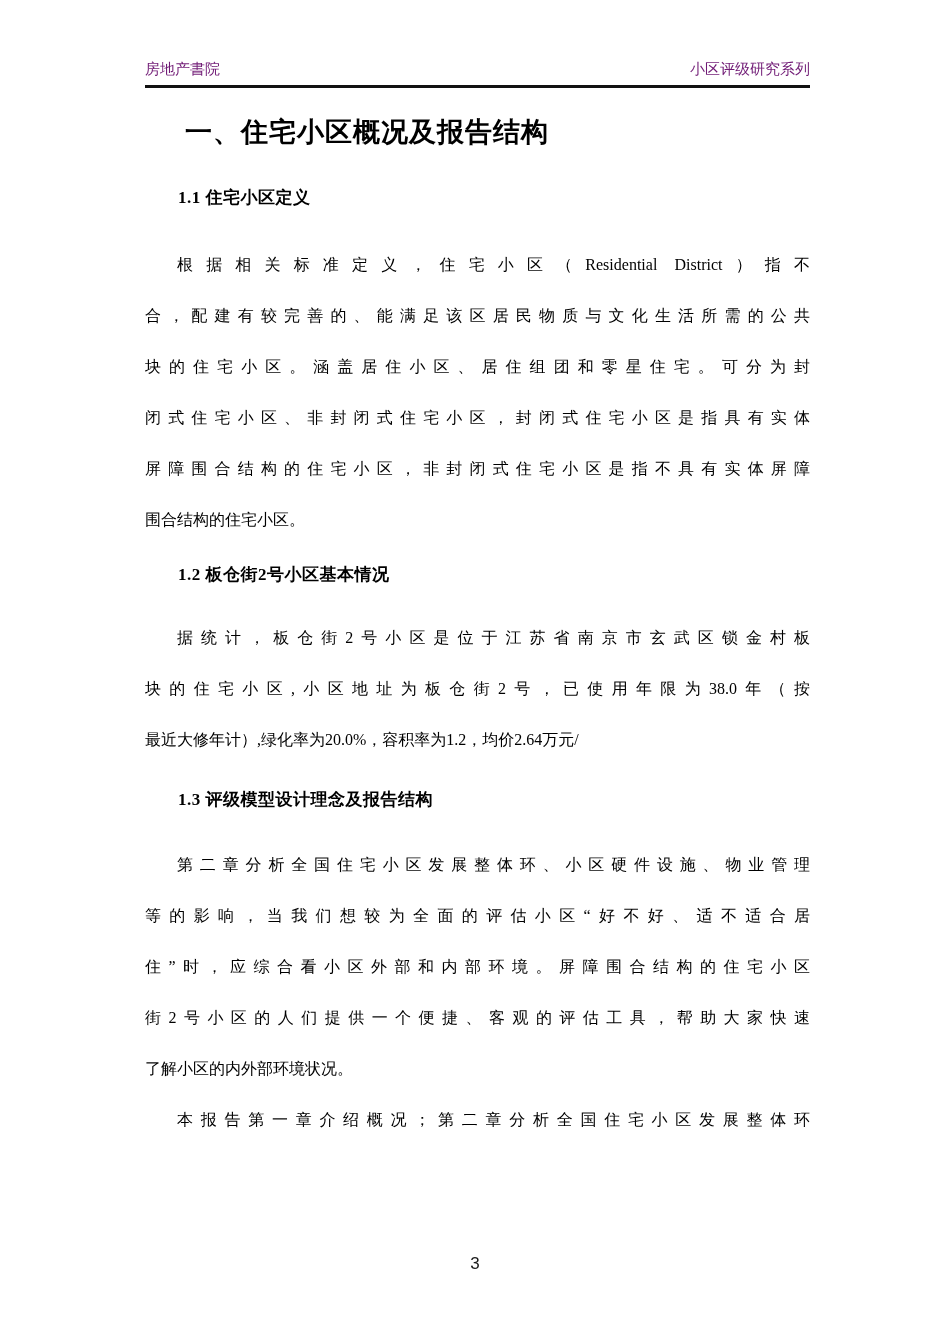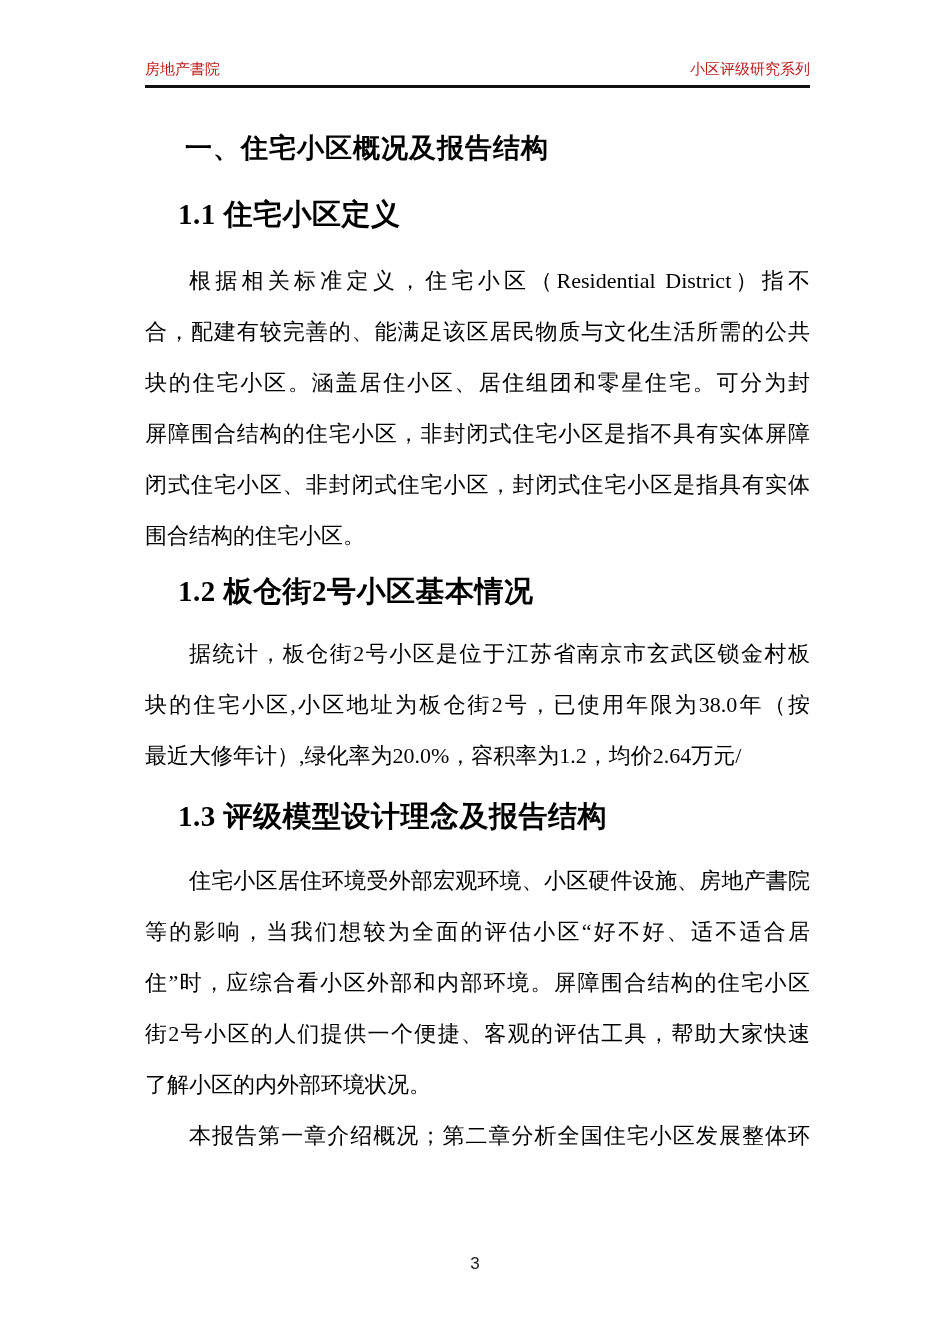--- a/index.html
+++ b/index.html
@@ -17,51 +17,51 @@
   .running-header {
     position: absolute;
     left: 145px;
     top: 60px;
     width: 665px;
     display: flex;
     justify-content: space-between;
     align-items: flex-end;
     font-family: "Liberation Sans", sans-serif;
     font-size: 15px;
-    color: #b91c1c;
+    color: #701a75;
     padding-bottom: 6px;
     border-bottom: 3px solid #111111;
   }
   
   .content {
     position: absolute;
     left: 145px;
-    top: 104px;
+    top: 88px;
     width: 665px;
   }
   .chapter-title {
     margin-top: 26px;
     padding-left: 40px;
     font-size: 27px;
     font-weight: bold;
     line-height: 36px;
     letter-spacing: 1px;
   }
   .section-heading {
     padding-left: 33px;
-    font-size: 29px;
+    font-size: 17px;
     font-weight: bold;
     line-height: 30px;
     letter-spacing: 0.5px;
   }
   .section-heading.h11 { margin-top: 33px; }
   .section-heading.h12 { margin-top: 15px; }
   .section-heading.h13 { margin-top: 20px; }
   .para {
-    font-size: 22px;
+    font-size: 16px;
     line-height: 51px;
   }
   .para.p11 { margin-top: 26px; }
   .para.p12 { margin-top: 22px; }
   .para.p13 { margin-top: 24px; }
   .para.p14 { margin-top: 0; }
   .para .line {
     text-align: justify;
     text-align-last: justify;
     white-space: normal;
@@ -93,35 +93,35 @@
 
   <div class="content">
 
     <div class="chapter-title">一、住宅小区概况及报告结构</div>
 
     <div class="section-heading h11">1.1 住宅小区定义</div>
     <div class="para p11">
         <div class="line">根据相关标准定义，住宅小区（Residential District）指不</div>
         <div class="line">合，配建有较完善的、能满足该区居民物质与文化生活所需的公共</div>
         <div class="line">块的住宅小区。涵盖居住小区、居住组团和零星住宅。可分为封</div>
+        <div class="line">闭式住宅小区、非封闭式住宅小区，封闭式住宅小区是指具有实体</div>
         <div class="line">屏障围合结构的住宅小区，非封闭式住宅小区是指不具有实体屏障</div>
-        <div class="line">闭式住宅小区、非封闭式住宅小区，封闭式住宅小区是指具有实体</div>
         <div class="line">围合结构的住宅小区。</div>
       </div>
 
     <div class="section-heading h12">1.2 板仓街2号小区基本情况</div>
     <div class="para p12">
         <div class="line">据统计，板仓街2号小区是位于江苏省南京市玄武区锁金村板</div>
         <div class="line">块的住宅小区,小区地址为板仓街2号，已使用年限为38.0年（按</div>
         <div class="line">最近大修年计）,绿化率为20.0%，容积率为1.2，均价2.64万元/</div>
       </div>
 
     <div class="section-heading h13">1.3 评级模型设计理念及报告结构</div>
     <div class="para p13">
-        <div class="line">住宅小区居住环境受外部宏观环境、小区硬件设施、房地产書院</div>
+        <div class="line">第二章分析全国住宅小区发展整体环、小区硬件设施、物业管理</div>
         <div class="line">等的影响，当我们想较为全面的评估小区“好不好、适不适合居</div>
         <div class="line">住”时，应综合看小区外部和内部环境。屏障围合结构的住宅小区</div>
         <div class="line">街2号小区的人们提供一个便捷、客观的评估工具，帮助大家快速</div>
         <div class="line">了解小区的内外部环境状况。</div>
       </div>
     <div class="para p14 continues">
         <div class="line">本报告第一章介绍概况；第二章分析全国住宅小区发展整体环</div>
       </div>
 
   </div>

